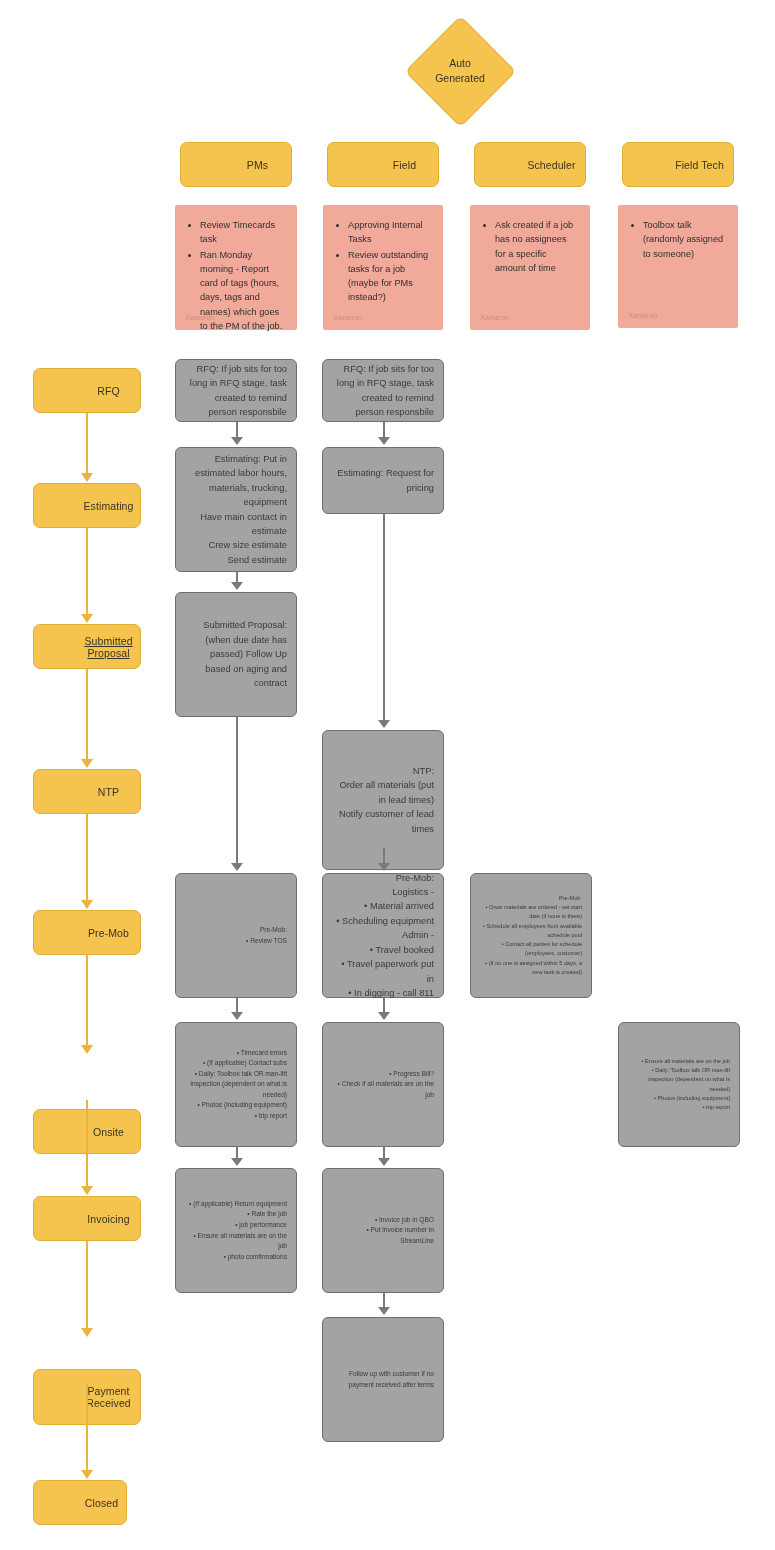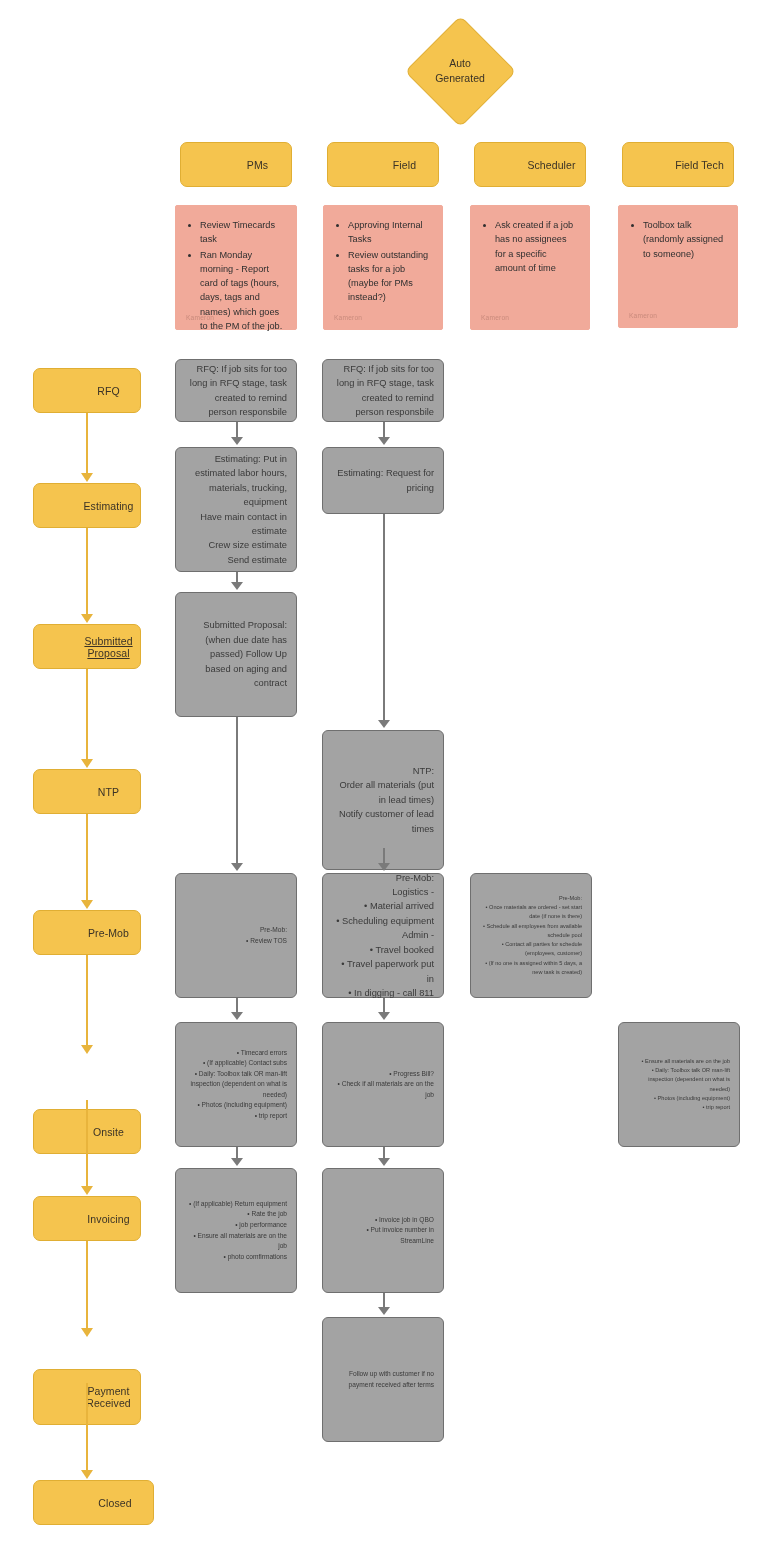--- a/index.html
+++ b/index.html
@@ -136,21 +136,21 @@
   </div>
   <div class="node yellow" style="left:33px;top:1109px;width:108px;height:45px;">
     <span>Onsite</span>
   </div>
   <div class="node yellow" style="left:33px;top:1196px;width:108px;height:45px;">
     <span>Invoicing</span>
   </div>
   <div class="node yellow" style="left:33px;top:1338px;width:108px;height:56px;margin-top:31px;">
     <span>Payment Received</span>
   </div>
-  <div class="node yellow" style="left:33px;top:1480px;width:121px;height:45px;">
+  <div class="node yellow" style="left:33px;top:1480px;width:94px;height:45px;">
     <span>Closed</span>
   </div>
 
   <div class="conn gold" style="left:86px;top:413px;height:70px;">
     <div class="shaft" style="height:62px;"></div>
       <div class="head" style="top:60px;"></div>
   </div>
   <div class="conn gold" style="left:86px;top:528px;height:96px;">
     <div class="shaft" style="height:88px;"></div>
       <div class="head" style="top:86px;"></div>

